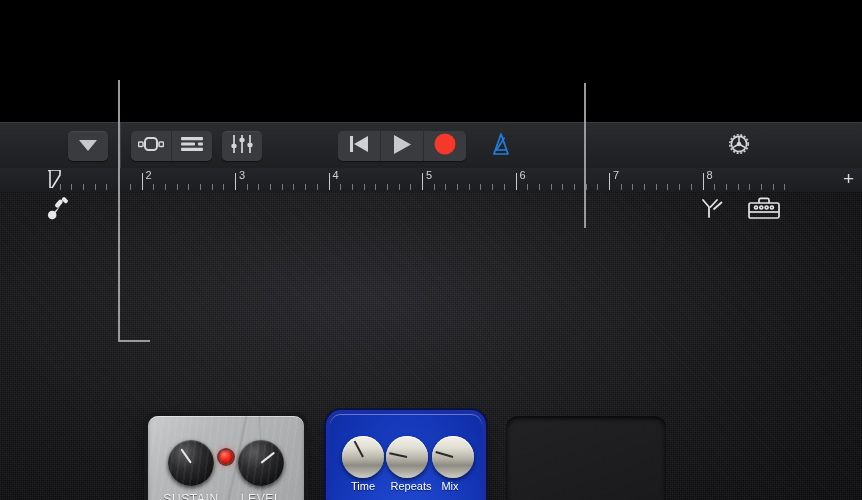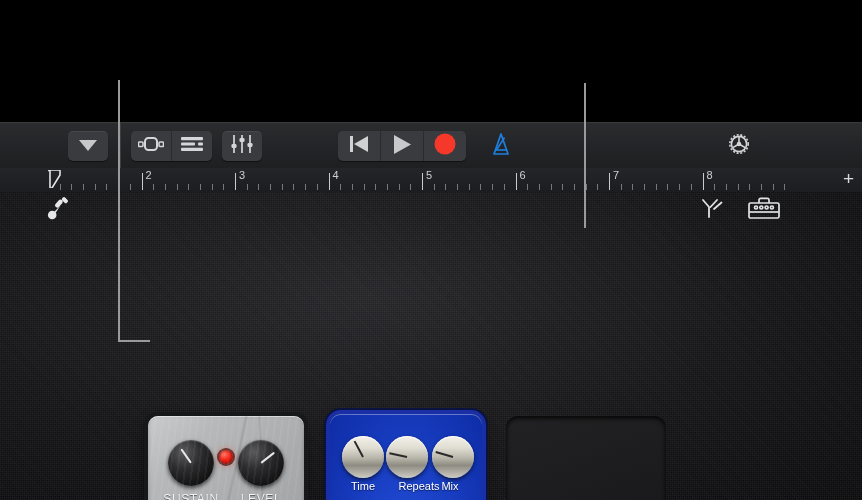--- a/index.html
+++ b/index.html
@@ -418,21 +418,21 @@
     <div class="pedal" id="pedal-blue">
 
       <div class="knob-chrome" style="left:12px;top:22px">
         <div class="pointer" id="kn-time" style="transform: rotate(-28deg);"></div>
       </div>
       <div class="blue-label" style="left:0px;top:66px;width:66px">Time</div>
 
       <div class="knob-chrome" style="left:56px;top:22px">
         <div class="pointer" id="kn-repeats" style="transform: rotate(-78deg);"></div>
       </div>
-      <div class="blue-label" style="left:56px;top:66px;width:66px">Repeats</div>
+      <div class="blue-label" style="left:48px;top:66px;width:66px">Repeats</div>
 
       <div class="knob-chrome" style="left:102px;top:22px">
         <div class="pointer" id="kn-mix" style="transform: rotate(-74deg);"></div>
       </div>
       <div class="blue-label" style="left:92px;top:66px;width:56px">Mix</div>
 
     </div>
 
     <div id="pedal-empty"></div>
   </div>

